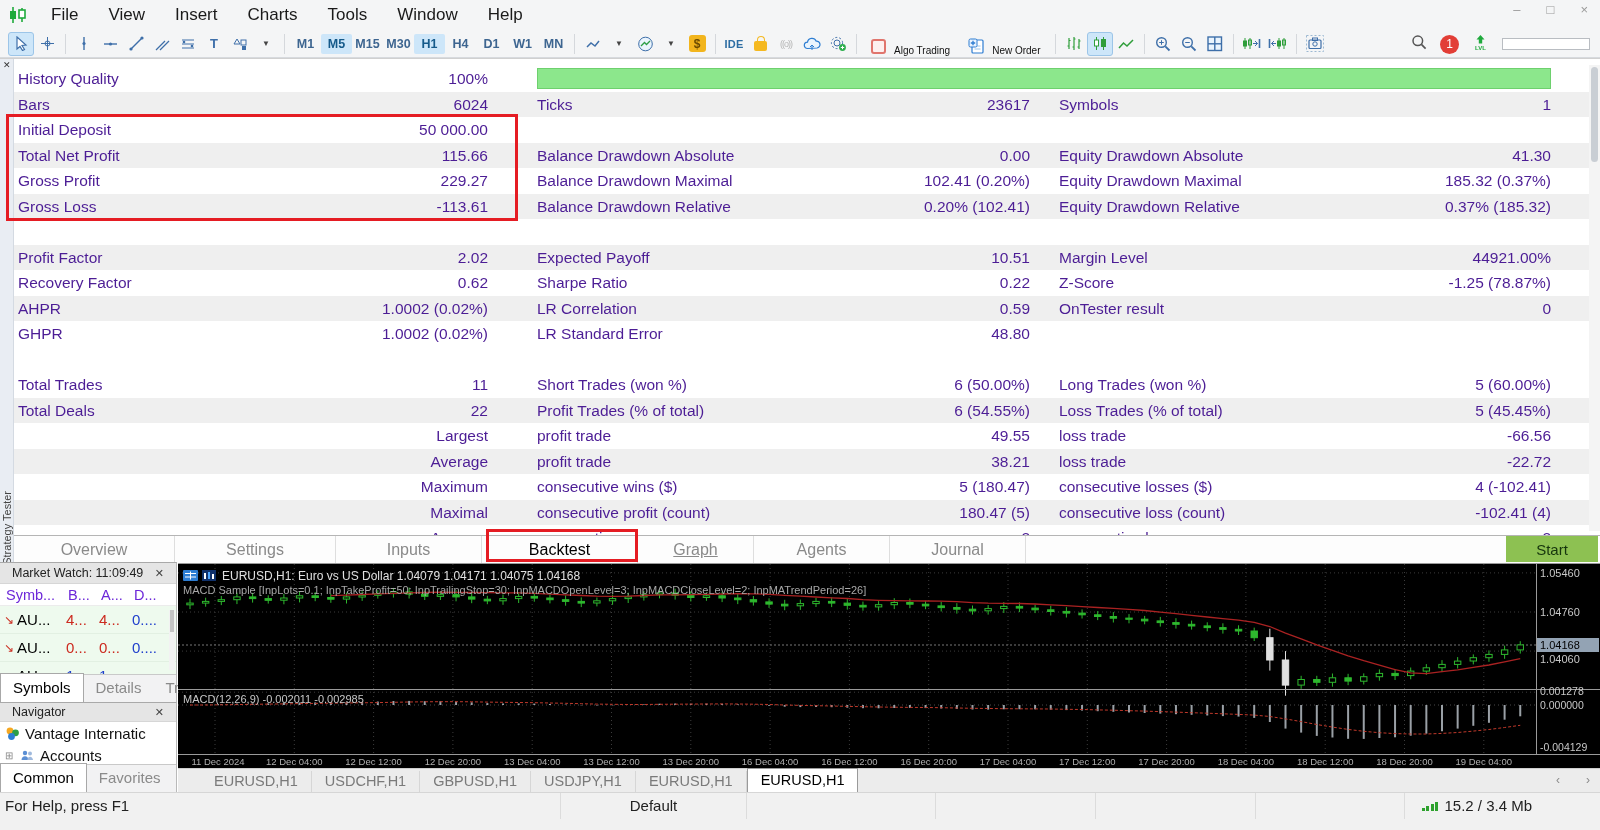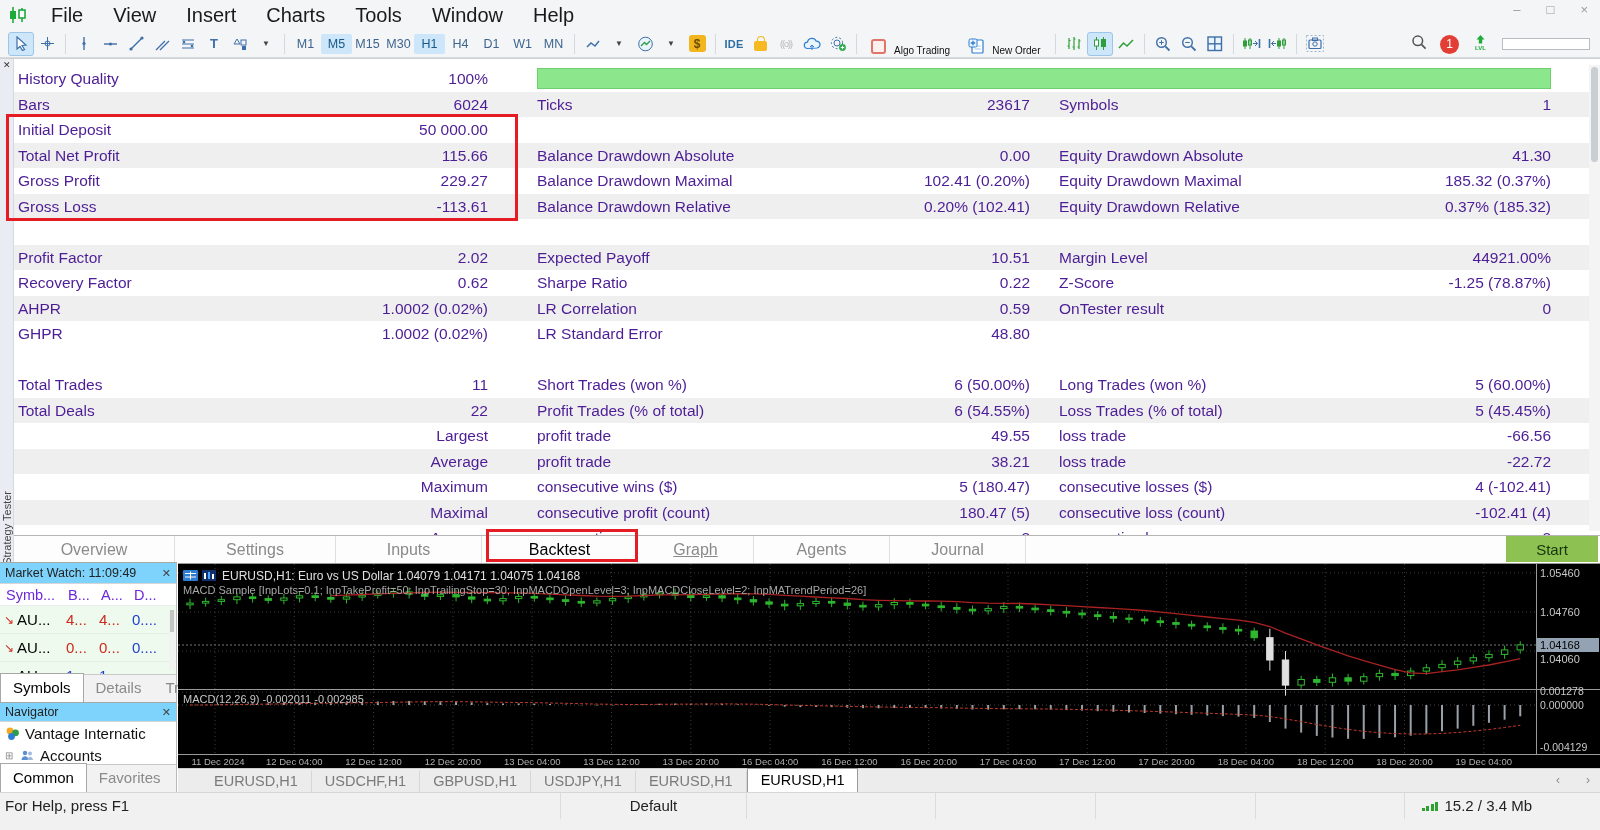--- a/index.html
+++ b/index.html
@@ -1,27 +1,27 @@
 <!DOCTYPE html>
 <html><head>
 <meta charset="utf-8">
 <style>
   html,body{margin:0;padding:0}
   body{width:1600px;height:830px;position:relative;font-family:"Liberation Sans",sans-serif;background:#fff;overflow:hidden}
   
   .menubar{position:absolute;left:0;top:0;width:1600px;height:30px;background:#f4f5f6;display:flex;align-items:center}
   .logo{margin:0 8px 0 8px;display:flex;align-items:center}
-  .menu-item{padding:0 15px;font-size:20px;color:#1a1a1a;line-height:30px;cursor:default}
+  .menu-item{padding:0 15px;font-size:17px;color:#1a1a1a;line-height:30px;cursor:default}
   .win-controls{position:absolute;right:12px;top:2px;display:flex;gap:26px;color:#9a9a9a;font-size:13px}
   
   .toolbar{position:absolute;left:0;top:30px;width:1600px;height:28px;background:#f4f5f6;border-bottom:1px solid #d7dade;display:flex;align-items:center;padding-left:8px;box-sizing:border-box}
   .tb-icon{min-width:24px;height:22px;display:flex;align-items:center;justify-content:center;color:#3e6fa9;border-radius:3px;border:1px solid transparent}
   .tb-icon.active{background:#cde6f9;border:1px solid #9cc5e8}
   .tb-sep{width:1px;height:20px;background:#d5d8dc;margin:0 5px}
-  .tf{min-width:27px;text-align:center;font-size:12.5px;font-weight:normal;color:#3d6590;padding:3px 2px;border-radius:2px}
+  .tf{min-width:27px;text-align:center;font-size:12.5px;font-weight:bold;color:#3d6590;padding:3px 2px;border-radius:2px}
   .tf.active{background:#cde6f9;color:#155a8a}
   .tb-btn{display:flex;align-items:flex-end;gap:8px;font-size:10px;color:#111;padding:0 9px;height:24px}
   .cur-ic{width:17px;height:17px;background:#f2b51d;border-radius:3px;color:#6b4b00;font-weight:bold;font-size:12px;display:flex;align-items:center;justify-content:center}
   .bag-ic{width:13px;height:10px;background:#f5b921;border-radius:2px;position:relative;display:inline-block;margin-top:4px}
   .bag-ic::before{content:'';position:absolute;top:-5px;left:3px;width:6px;height:6px;border:1.5px solid #f5b921;border-bottom:none;border-radius:4px 4px 0 0}
   .algo-sq{width:11px;height:11px;border:2px solid #e0756d;border-radius:3px;background:#fdf0ef;display:inline-block}
   .right-cluster{position:absolute;right:10px;top:30px;height:28px;display:flex;align-items:center;gap:13px}
   .badge{width:19px;height:19px;border-radius:50%;background:#e23e36;color:#fff;font-size:12px;display:flex;align-items:center;justify-content:center}
   .progress{width:86px;height:10px;background:#fff;border:1px solid #b9bdc2}
   
@@ -39,21 +39,21 @@
   .greenbar{position:absolute;left:523px;top:2px;width:1014px;height:21px;background:#8ce78c;border:1px solid #6ed06e;box-sizing:border-box}
   .tscroll{position:absolute;right:0;top:6px;width:11px;height:466px;background:#f4f4f4}
   .tscroll .thumb{position:absolute;top:2px;left:2px;width:7px;height:95px;background:#c9ced4;border-radius:4px}
   .tester-tabs{position:absolute;left:14px;top:476px;width:1586px;height:28px;background:#fdfdfd;border-top:1px solid #b5b5b5;display:flex;box-sizing:border-box}
   .ttab{height:27px;line-height:27px;text-align:center;font-size:16px;color:#8a8a8a;border-right:1px solid #dedede}
   .ttab.active{color:#000}
   .start-btn{position:absolute;left:1506px;top:477px;width:92px;height:26px;background:#8dc152;color:#16350d;font-size:15px;display:flex;align-items:center;justify-content:center}
   .annotation{position:absolute;border:3px solid #e51c23;z-index:9;pointer-events:none;box-sizing:border-box}
   
   .panel{position:absolute;left:0;width:177px;background:#fff;border-right:1px solid #b9b9b9;border-top:1px solid #a9a9a9;box-sizing:border-box}
-  .panel-title{height:20px;background:#7dd3fc;border-bottom:1px solid #d6d6d6;font-size:12.5px;color:#222;display:flex;align-items:center;justify-content:space-between;padding:0 5px}
+  .panel-title{height:20px;background:#e5e5e5;border-bottom:1px solid #d6d6d6;font-size:12.5px;color:#222;display:flex;align-items:center;justify-content:space-between;padding:0 12px}
   .panel-x{color:#444;font-size:11px}
   .mw-header{display:flex;height:21px;font-size:14.5px;color:#6d28d9;align-items:center;border-bottom:1px solid #ececec}
   .mw-rows{height:71px;overflow:hidden;position:relative}
   .mw-row{display:flex;height:27px;align-items:center;font-size:15px;background:#eefaee;border-bottom:1px solid #e2f0e2}
   .mw-c0{width:62px;padding-left:4px;display:flex;align-items:center;gap:3px;overflow:hidden}
   .mw-c1,.mw-c2{width:33px;overflow:hidden}
   .mw-c3{width:38px;overflow:hidden}
   .mwh-c0{width:62px;padding-left:6px}.mwh-c1,.mwh-c2{width:33px}.mwh-c3{width:38px}
   .arrow-down{color:#cc3326;font-size:12px}.arrow-up{color:#2e9e2e;font-size:12px}
   .val-red{color:#cc2a1f}.val-blue{color:#1f3fcc}

